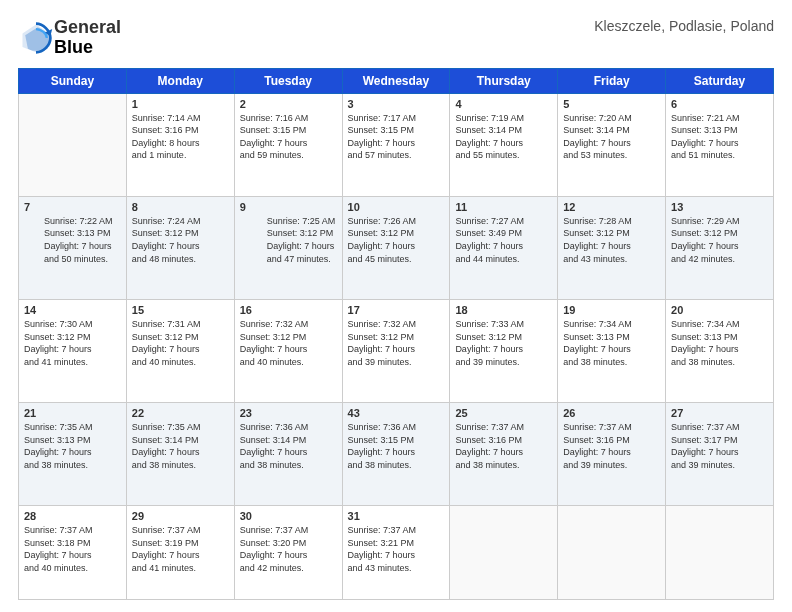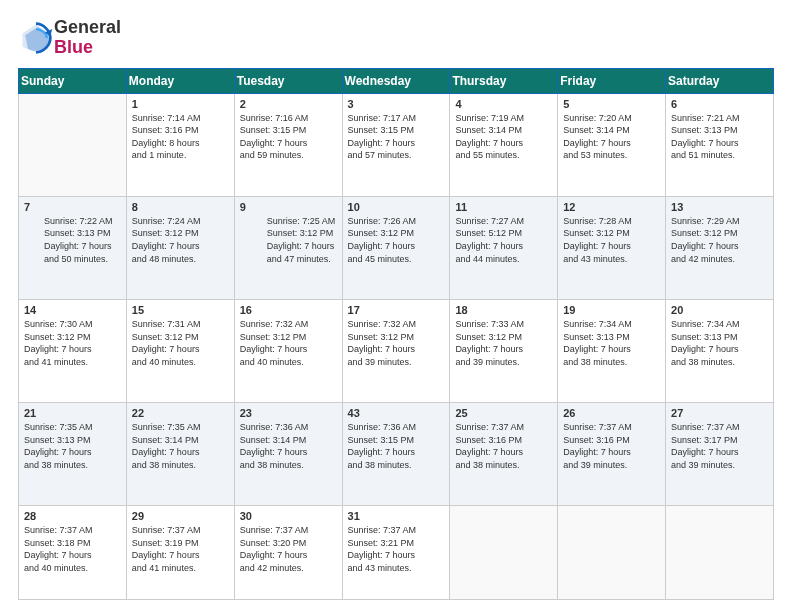--- a/index.html
+++ b/index.html
@@ -26,21 +26,21 @@
     .logo {
       display: flex;
       align-items: center;
     }
     .logo-text {
       font-size: 18px;
       font-weight: bold;
       line-height: 1.1;
     }
     .logo-text .general { color: #333; }
-    .logo-text .blue { color: #be185d; }
+    .logo-text .blue { color: #000000; }
     .logo-icon {
       width: 36px;
       height: 36px;
     }
     .title-block {
       text-align: right;
     }
     .month-title {
       font-size: 32px;
       font-weight: bold;
@@ -52,26 +52,26 @@
       color: #555;
     }
     .calendar {
       flex: 1;
       border: 1px solid #ccc;
       border-collapse: collapse;
       width: 100%;
       table-layout: fixed;
     }
     .calendar th {
-      background-color: #0f766e;
+      background-color: #1d4ed8;
       color: #fff;
       font-size: 12px;
       font-weight: bold;
-      text-align: left;
-      padding: 5px 2px;
+      text-align: center;
+      padding: 5px 12px;
       border: 1px solid #1565c0;
     }
     .calendar td {
       vertical-align: top;
       padding: 4px 5px;
       font-size: 9.5px;
       color: #333;
       border: 1px solid #ccc;
       height: 88px;
     }
@@ -108,20 +108,21 @@
         <path d="M20 4 C28 4 36 12 36 20 C36 28 28 36 20 36" stroke="#1565c0" stroke-width="3" fill="none"></path>
         <path d="M20 10 C26 10 32 15 32 20" stroke="#42a5f5" stroke-width="2.5" fill="none"></path>
         <polygon points="30,14 38,10 36,18" fill="#1565c0"></polygon>
       </svg>
       <div class="logo-text">
         <div><span class="general">General</span></div>
         <div><span class="blue">Blue</span></div>
       </div>
     </div>
     <div class="title-block">
+      <div class="subtitle">Kleszczele, Podlasie, Poland</div>
     </div>
   </div>
 
   <table class="calendar">
     <thead>
       <tr>
         <th>Sunday</th>
         <th>Monday</th>
         <th>Tuesday</th>
         <th>Wednesday</th>
@@ -201,21 +202,21 @@
           <td>
             <span class="day-num">10</span>
             <div class="cell-info" style="white-space: pre-line;">Sunrise: 7:26 AM
 Sunset: 3:12 PM
 Daylight: 7 hours
 and 45 minutes.</div>
           </td>
           <td>
             <span class="day-num">11</span>
             <div class="cell-info" style="white-space: pre-line;">Sunrise: 7:27 AM
-Sunset: 5:12 PM
+Sunset: 3:49 PM
 Daylight: 7 hours
 and 44 minutes.</div>
           </td>
           <td>
             <span class="day-num">12</span>
             <div class="cell-info" style="white-space: pre-line;">Sunrise: 7:28 AM
 Sunset: 3:12 PM
 Daylight: 7 hours
 and 43 minutes.</div>
           </td>

